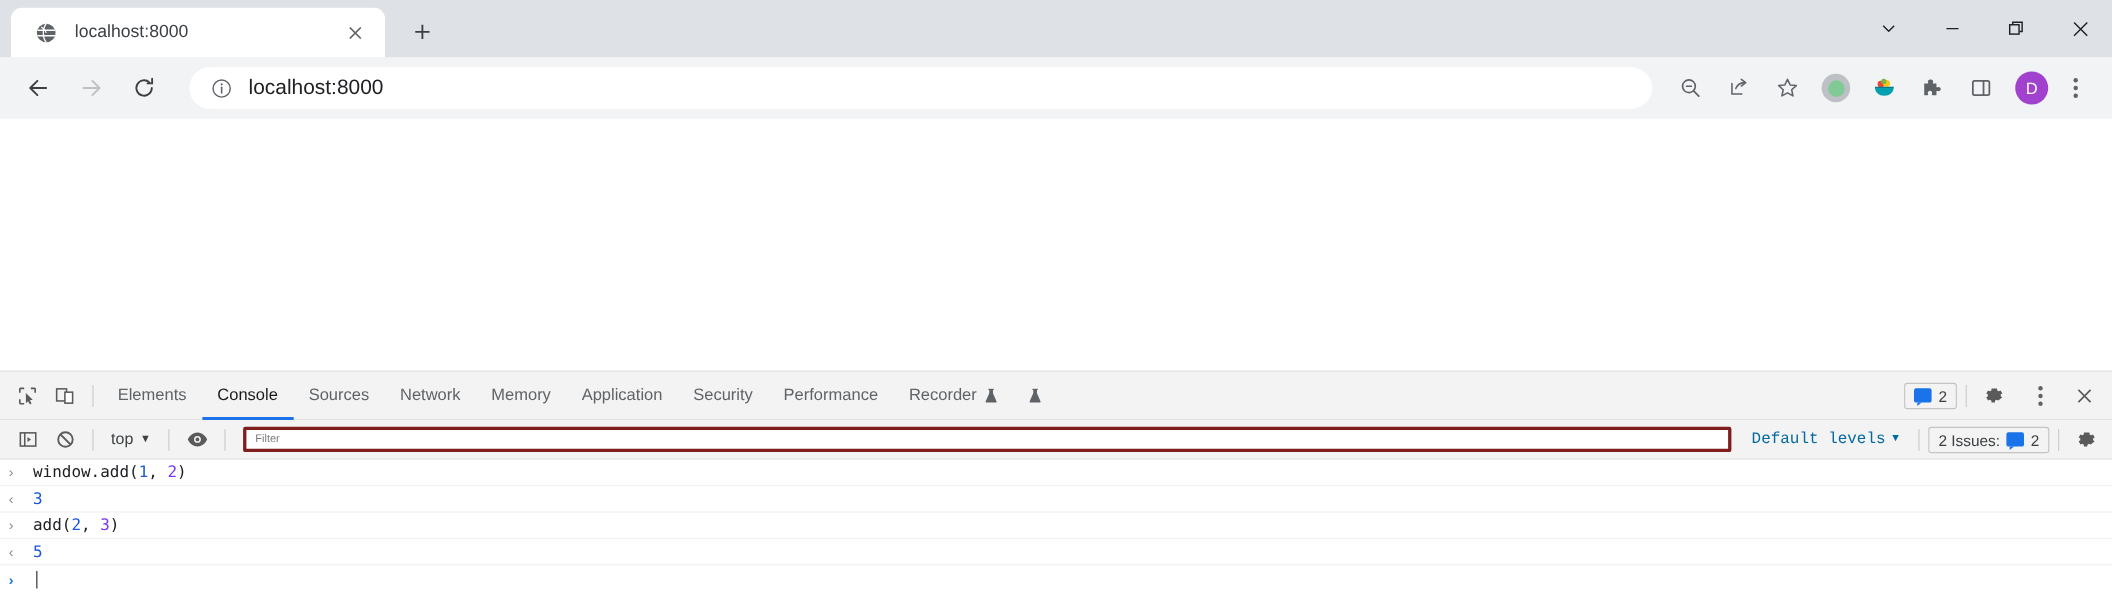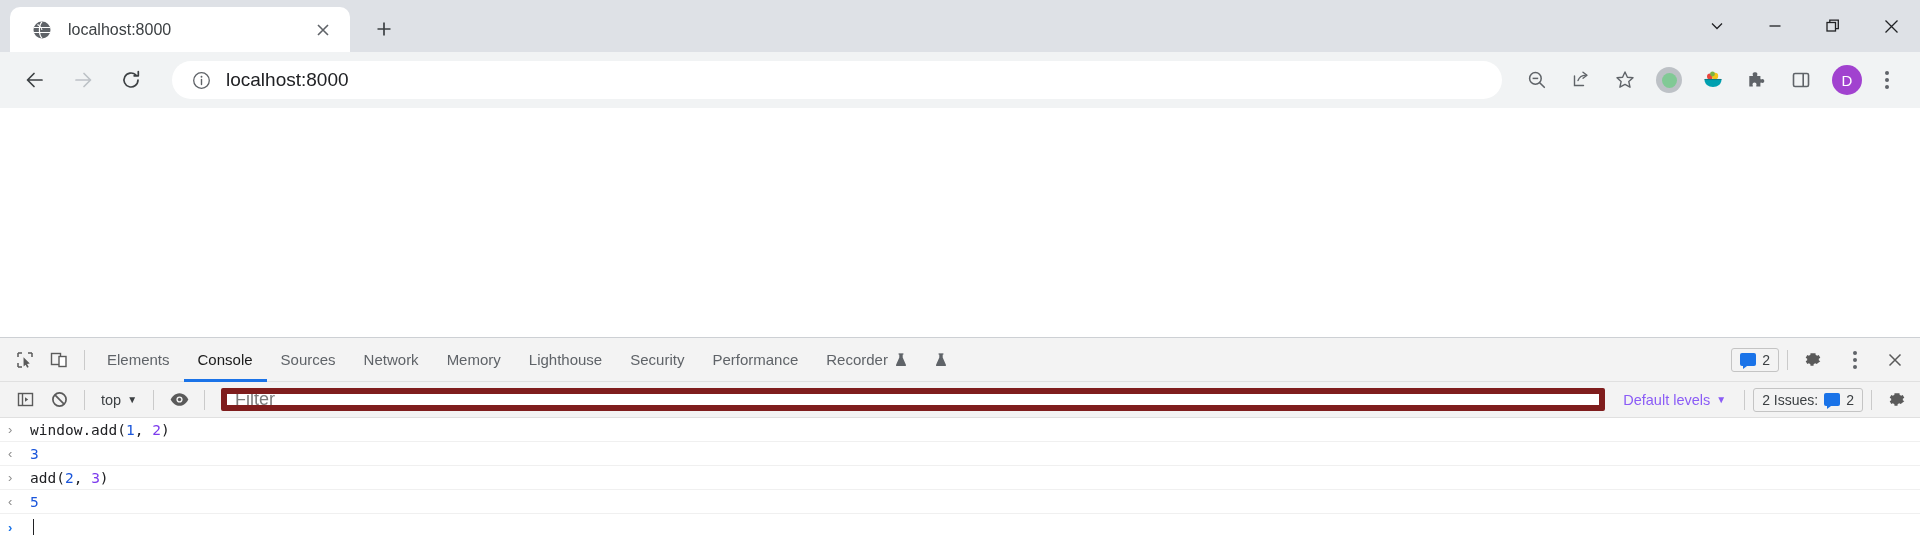--- a/index.html
+++ b/index.html
@@ -237,35 +237,36 @@
   .ctx-select {
     font-size: 14.5px;
     color: #3c4043;
     display: flex; align-items: center; gap: 6px;
     padding: 0 8px;
   }
   .filter-input {
     flex: 1;
     height: 23px;
     background: #ffffff;
-    border: 6px solid #7f1d1d;
+    border: 3px solid #7f1d1d;
     border-radius: 2px;
-    font-size: 18px;
+    font-size: 10px;
     color: #3c4043;
     padding: 0 8px;
     margin: 0 8px;
     font-family: "Liberation Sans", sans-serif;
   }
   .filter-input::placeholder { color: #7b7b7b; opacity: 1; }
   .levels {
     font-size: 14.5px;
-    color: #8b5cf6;
+    color: #0369a1;
     display: flex; align-items: center; gap: 6px;
     padding: 0 10px;
     white-space: nowrap;
+    font-family: Liberation Mono, monospace;
   }
 
   .console-body {
     flex: 1;
     background: #ffffff;
     overflow: hidden;
     font-family: "DejaVu Sans Mono", monospace;
     font-size: 14.5px;
   }
   .log-row {
@@ -448,21 +449,21 @@
         <rect x="9" y="5.5" width="7" height="10" stroke="currentColor" stroke-width="1.4" fill="#ffffff"></rect>
       </svg>
     </div>
     <div class="dt-sep"></div>
 
     <div class="dt-tab">Elements</div>
     <div class="dt-tab active">Console</div>
     <div class="dt-tab">Sources</div>
     <div class="dt-tab">Network</div>
     <div class="dt-tab">Memory</div>
-    <div class="dt-tab">Lighthouse</div>
+    <div class="dt-tab">Application</div>
     <div class="dt-tab">Security</div>
     <div class="dt-tab">Performance</div>
     <div class="dt-tab">
       <span>Recorder</span>
       <span class="flask">
         <svg width="12" height="14" viewBox="0 0 12 14">
             <path d="M4.3 1h3.4v3.6l3.2 7.1c.3.7-.1 1.3-.8 1.3H1.9c-.7 0-1.1-.6-.8-1.3l3.2-7.1z" fill="#5f6368"></path>
             <path d="M3.6 1h4.8" stroke="#5f6368" stroke-width="1.3"></path>
           </svg>
       </span>

